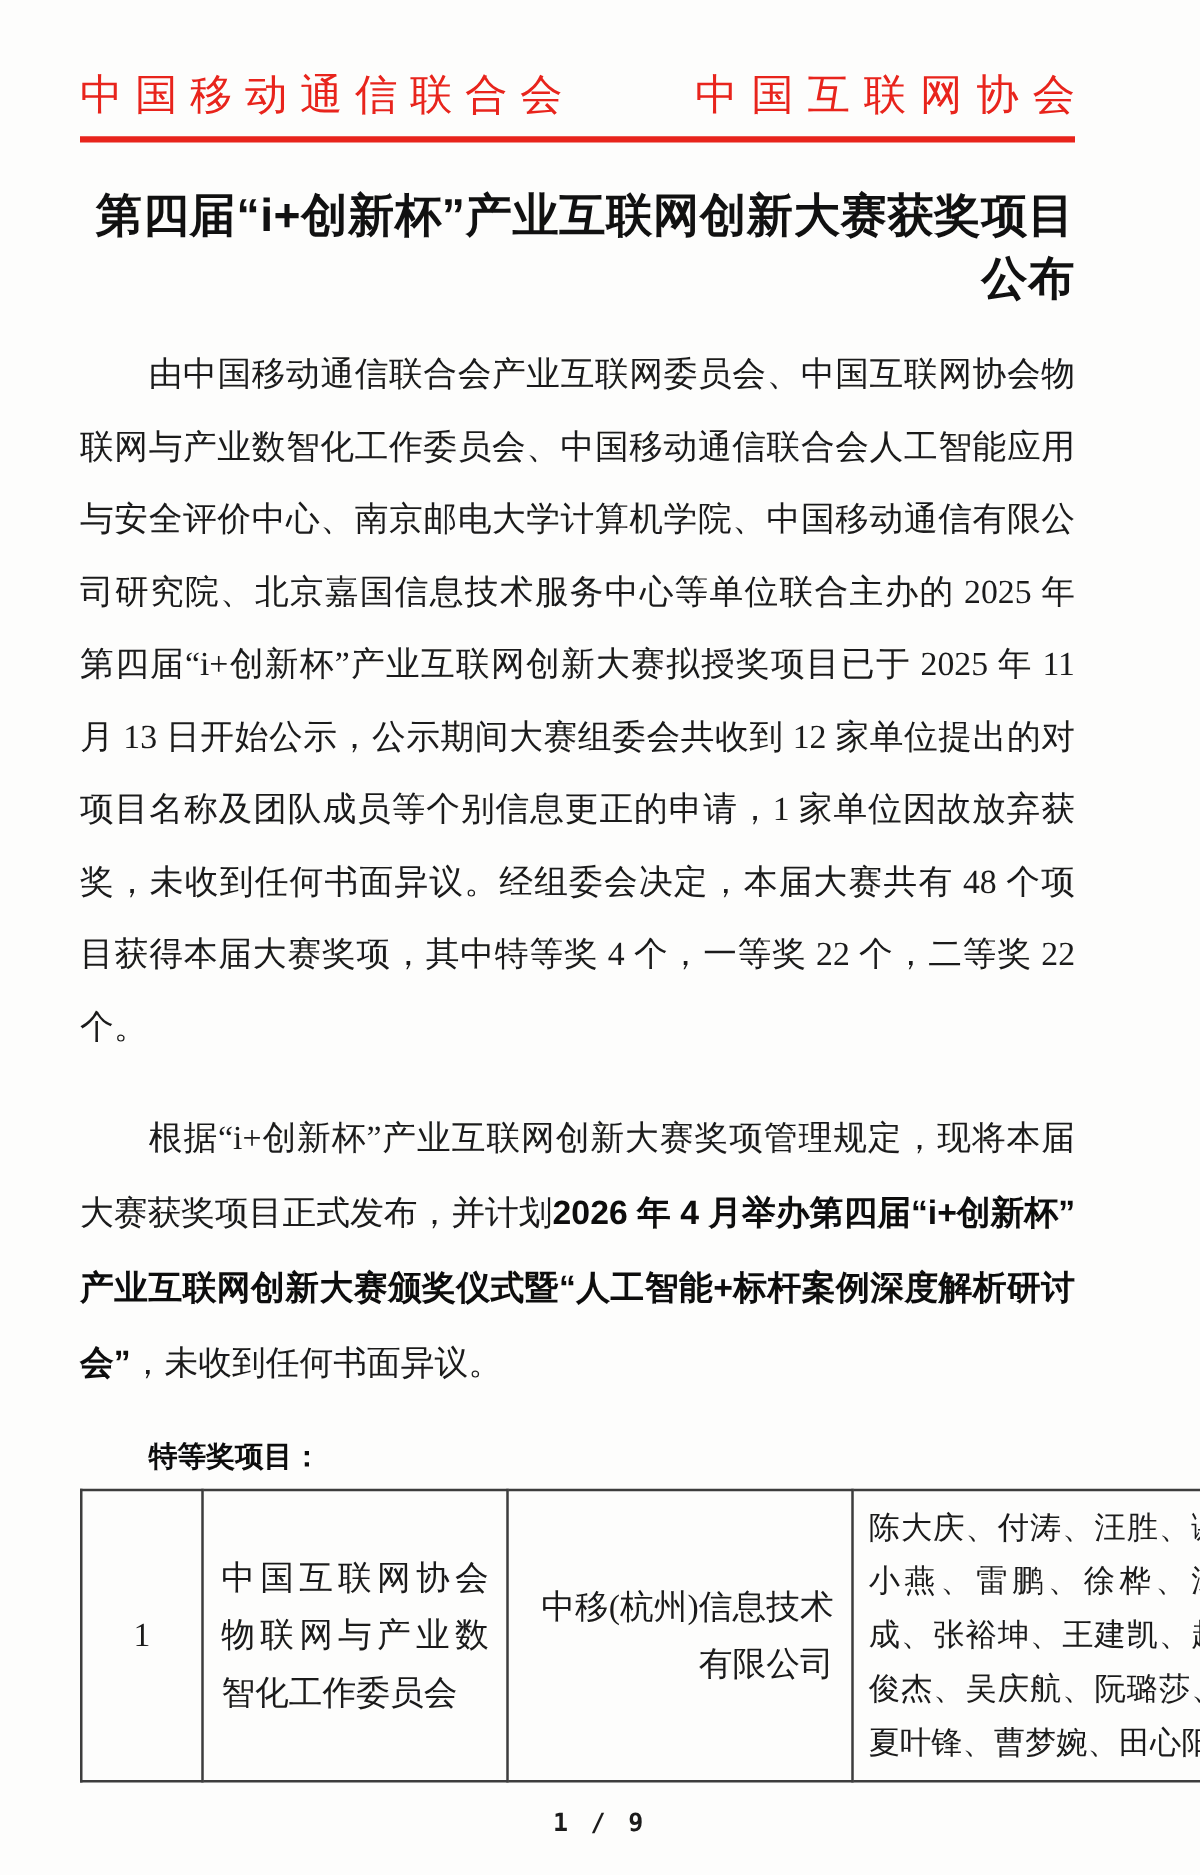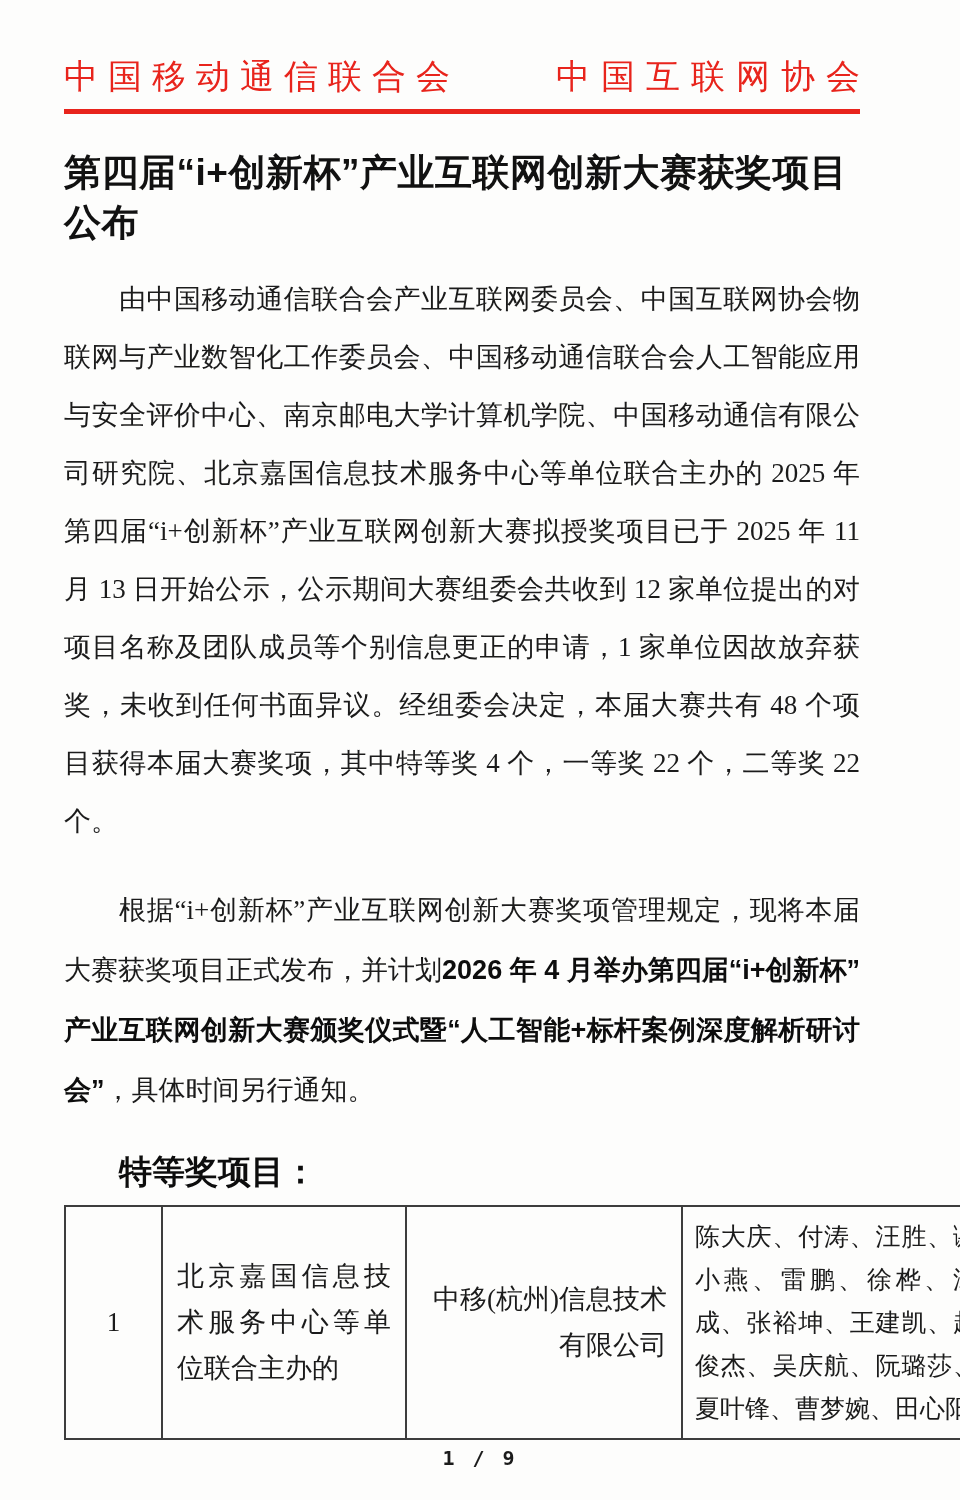--- a/index.html
+++ b/index.html
@@ -31,21 +31,21 @@
   .letterhead .org-right { letter-spacing: 11px; margin-right: -11px; font-family: Liberation Serif, serif; }
   .rule {
     height: 5px;
     background: #e8241c;
     margin-top: 10px;
   }
 
   
   h1.doc-title {
     margin: 34px 0 0 0;
-    text-align: left;
+    text-align: right;
     font-family: "Liberation Sans", "DejaVu Sans", sans-serif;
     font-size: 37px;
     font-weight: 700;
     letter-spacing: 0.5px;
     color: #111;
   }
 
   
   .body-text p {
     margin: 0;
@@ -63,21 +63,21 @@
     font-family: "Liberation Sans", "DejaVu Sans", sans-serif;
     font-weight: 700;
     color: #0d0d0d;
   }
 
   
   h2.section-heading {
     margin: 30px 0 0 0;
     padding-left: 55px;
     font-family: "Liberation Sans", "DejaVu Sans", sans-serif;
-    font-size: 33px;
+    font-size: 23px;
     font-weight: 700;
     color: #0d0d0d;
   }
 
   
   table.award-table {
     margin-top: 10px;
     width: 830px;
     border-collapse: collapse;
     table-layout: fixed;
@@ -135,30 +135,30 @@
   <div class="letterhead">
     <span class="org-left">中国移动通信联合会</span>
     <span class="org-right">中国互联网协会</span>
   </div>
   <div class="rule"></div>
 
   <h1 class="doc-title">第四届“i+创新杯”产业互联网创新大赛获奖项目公布</h1>
 
   <div class="body-text">
     <p class="para-1">由中国移动通信联合会产业互联网委员会、中国互联网协会物联网与产业数智化工作委员会、中国移动通信联合会人工智能应用与安全评价中心、南京邮电大学计算机学院、中国移动通信有限公司研究院、北京嘉国信息技术服务中心等单位联合主办的 2025 年第四届“i+创新杯”产业互联网创新大赛拟授奖项目已于 2025 年 11 月 13 日开始公示，公示期间大赛组委会共收到 12 家单位提出的对项目名称及团队成员等个别信息更正的申请，1 家单位因故放弃获奖，未收到任何书面异议。经组委会决定，本届大赛共有 48 个项目获得本届大赛奖项，其中特等奖 4 个，一等奖 22 个，二等奖 22 个。</p>
-    <p class="para-2"><span>根据“i+创新杯”产业互联网创新大赛奖项管理规定，现将本届大赛获奖项目正式发布，并计划</span><span class="bold-run">2026 年 4 月举办第四届“i+创新杯”产业互联网创新大赛颁奖仪式暨“人工智能+标杆案例深度解析研讨会”</span><span>，具体时间另行通知。</span></p>
+    <p class="para-2"><span>根据“i+创新杯”产业互联网创新大赛奖项管理规定，现将本届大赛获奖项目正式发布，并计划</span><span class="bold-run">2026 年 4 月举办第四届“i+创新杯”产业互联网创新大赛颁奖仪式暨“人工智能+标杆案例深度解析研讨会”</span><span>，未收到任何书面异议。</span></p>
   </div>
 
   <h2 class="section-heading">特等奖项目：</h2>
 
   <table class="award-table">
     <tbody>
       <tr>
         <td class="cell-index">1</td>
-        <td class="cell-project">北京嘉国信息技术服务中心等单位联合主办的</td>
+        <td class="cell-project">中国互联网协会物联网与产业数智化工作委员会</td>
         <td class="cell-org">中移(杭州)信息技术有限公司</td>
         <td class="cell-team">陈大庆、付涛、汪胜、谢小燕、雷鹏、徐桦、汤成、张裕坤、王建凯、赵俊杰、吴庆航、阮璐莎、夏叶锋、曹梦婉、田心阳</td>
       </tr>
     </tbody>
   </table>
 
   <div class="page-footer">1 / 9</div>
 
 </div>
 

